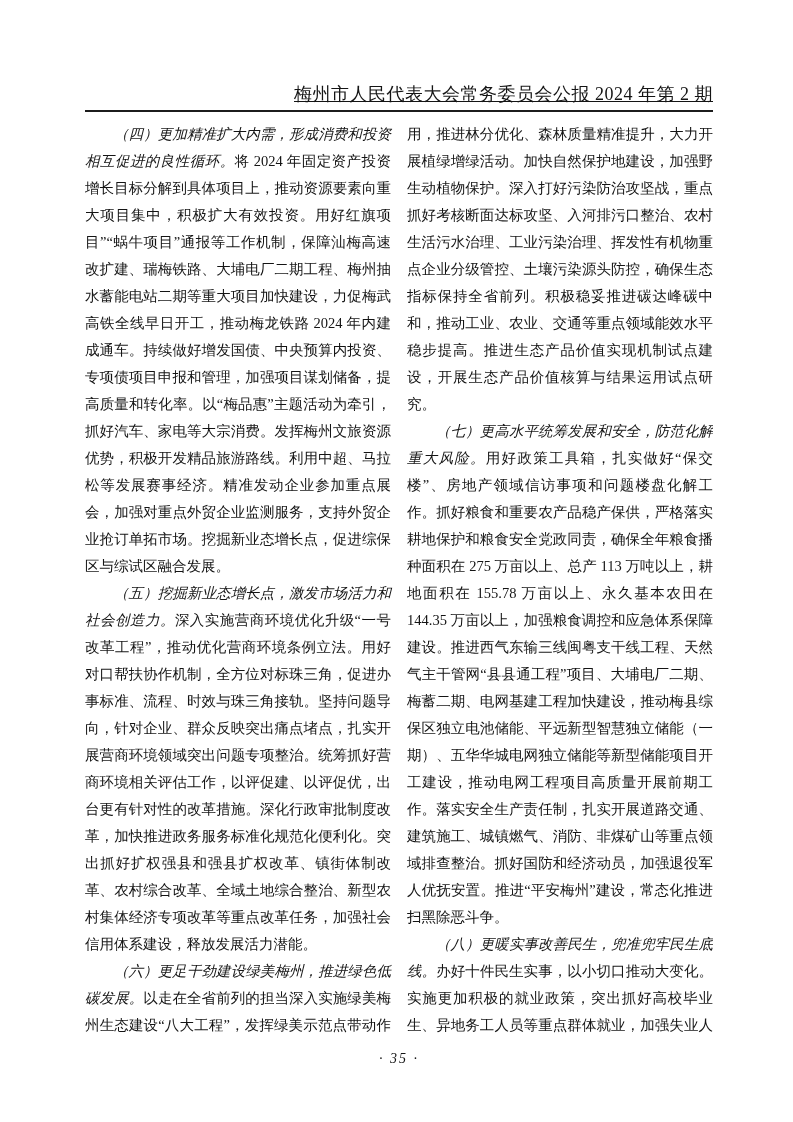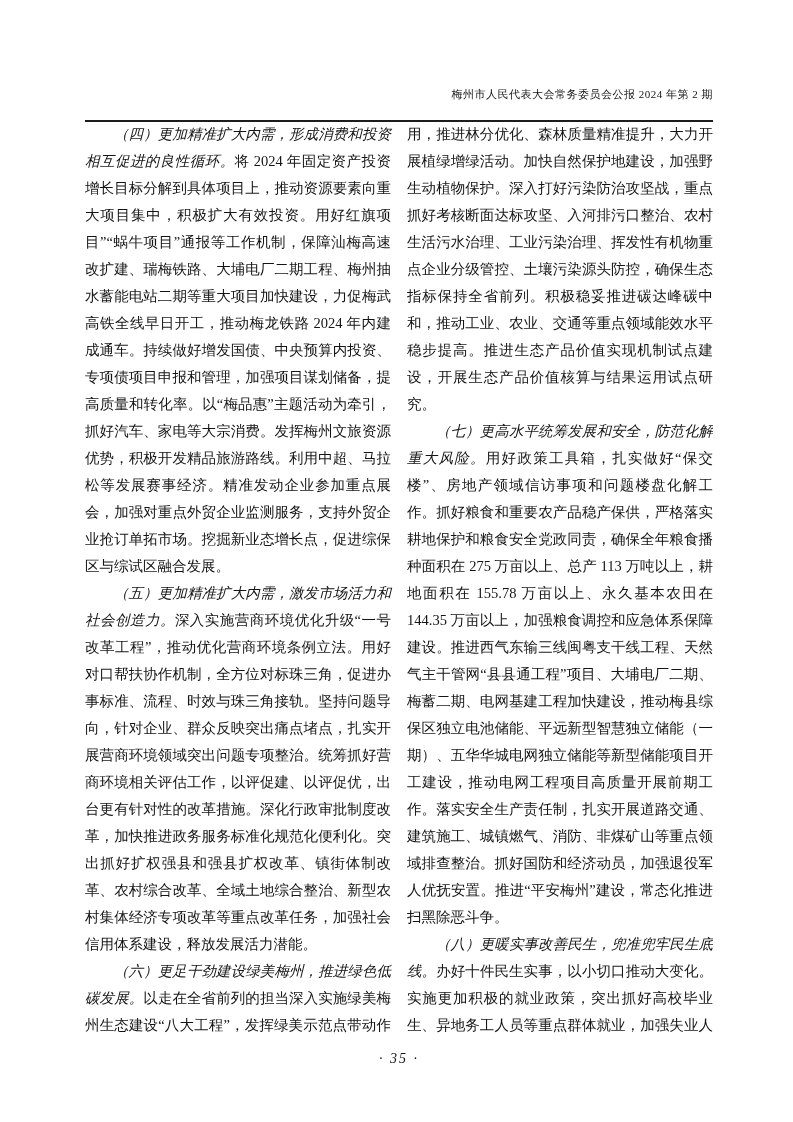--- a/index.html
+++ b/index.html
@@ -15,25 +15,26 @@
     overflow: hidden;
     font-family: "Liberation Serif", "DejaVu Serif", serif;
     color: #141414;
   }
   .running-header {
     position: absolute;
     top: 84px;
     left: 85px;
     width: 628px;
     text-align: right;
-    font-size: 11px;
+    font-size: 18px;
     letter-spacing: 0.5px;
     line-height: 20px;
-    padding-bottom: 16px;
+    padding-bottom: 6px;
     border-bottom: 2px solid #1c1c1c;
+    text-decoration: underline;
   }
   .body-columns {
     position: absolute;
     top: 121px;
     left: 85px;
     width: 628px;
     height: 921px;
     column-count: 2;
     column-gap: 16px;
     column-fill: auto;
@@ -65,21 +66,21 @@
 </head>
 <body>
 
 <div class="page">
 
   <div class="running-header">梅州市人民代表大会常务委员会公报  2024 年第 2 期</div>
 
   <div class="body-columns">
     <p><span class="lead">（四）更加精准扩大内需，形成消费和投资相互促进的良性循环。</span><span>将 2024 年固定资产投资增长目标分解到具体项目上，推动资源要素向重大项目集中，积极扩大有效投资。用好红旗项目”“蜗牛项目”通报等工作机制，保障汕梅高速改扩建、瑞梅铁路、大埔电厂二期工程、梅州抽水蓄能电站二期等重大项目加快建设，力促梅武高铁全线早日开工，推动梅龙铁路 2024 年内建成通车。持续做好增发国债、中央预算内投资、专项债项目申报和管理，加强项目谋划储备，提高质量和转化率。以“梅品惠”主题活动为牵引，抓好汽车、家电等大宗消费。发挥梅州文旅资源优势，积极开发精品旅游路线。利用中超、马拉松等发展赛事经济。精准发动企业参加重点展会，加强对重点外贸企业监测服务，支持外贸企业抢订单拓市场。挖掘新业态增长点，促进综保区与综试区融合发展。</span></p>
 
-    <p><span class="lead">（五）更加精准扩大内需，激发市场活力和社会创造力。</span><span>深入实施营商环境优化升级“一号改革工程”，推动优化营商环境条例立法。用好对口帮扶协作机制，全方位对标珠三角，促进办事标准、流程、时效与珠三角接轨。坚持问题导向，针对企业、群众反映突出痛点堵点，扎实开展营商环境领域突出问题专项整治。统筹抓好营商环境相关评估工作，以评促建、以评促优，出台更有针对性的改革措施。深化行政审批制度改革，加快推进政务服务标准化规范化便利化。突出抓好扩权强县和强县扩权改革、镇街体制改革、农村综合改革、全域土地综合整治、新型农村集体经济专项改革等重点改革任务，加强社会信用体系建设，释放发展活力潜能。</span></p>
+    <p><span class="lead">（五）挖掘新业态增长点，激发市场活力和社会创造力。</span><span>深入实施营商环境优化升级“一号改革工程”，推动优化营商环境条例立法。用好对口帮扶协作机制，全方位对标珠三角，促进办事标准、流程、时效与珠三角接轨。坚持问题导向，针对企业、群众反映突出痛点堵点，扎实开展营商环境领域突出问题专项整治。统筹抓好营商环境相关评估工作，以评促建、以评促优，出台更有针对性的改革措施。深化行政审批制度改革，加快推进政务服务标准化规范化便利化。突出抓好扩权强县和强县扩权改革、镇街体制改革、农村综合改革、全域土地综合整治、新型农村集体经济专项改革等重点改革任务，加强社会信用体系建设，释放发展活力潜能。</span></p>
 
     <p><span class="lead">（六）更足干劲建设绿美梅州，推进绿色低碳发展。</span><span>以走在全省前列的担当深入实施绿美梅州生态建设“八大工程”，发挥绿美示范点带动作用，推进林分优化、森林质量精准提升，大力开展植绿增绿活动。加快自然保护地建设，加强野生动植物保护。深入打好污染防治攻坚战，重点抓好考核断面达标攻坚、入河排污口整治、农村生活污水治理、工业污染治理、挥发性有机物重点企业分级管控、土壤污染源头防控，确保生态指标保持全省前列。积极稳妥推进碳达峰碳中和，推动工业、农业、交通等重点领域能效水平稳步提高。推进生态产品价值实现机制试点建设，开展生态产品价值核算与结果运用试点研究。</span></p>
 
     <p><span class="lead">（七）更高水平统筹发展和安全，防范化解重大风险。</span><span>用好政策工具箱，扎实做好“保交楼”、房地产领域信访事项和问题楼盘化解工作。抓好粮食和重要农产品稳产保供，严格落实耕地保护和粮食安全党政同责，确保全年粮食播种面积在 275 万亩以上、总产 113 万吨以上，耕地面积在 155.78 万亩以上、永久基本农田在 144.35 万亩以上，加强粮食调控和应急体系保障建设。推进西气东输三线闽粤支干线工程、天然气主干管网“县县通工程”项目、大埔电厂二期、梅蓄二期、电网基建工程加快建设，推动梅县综保区独立电池储能、平远新型智慧独立储能（一期）、五华华城电网独立储能等新型储能项目开工建设，推动电网工程项目高质量开展前期工作。落实安全生产责任制，扎实开展道路交通、建筑施工、城镇燃气、消防、非煤矿山等重点领域排查整治。抓好国防和经济动员，加强退役军人优抚安置。推进“平安梅州”建设，常态化推进扫黑除恶斗争。</span></p>
 
     <p><span class="lead">（八）更暖实事改善民生，兜准兜牢民生底线。</span><span>办好十件民生实事，以小切口推动大变化。实施更加积极的就业政策，突出抓好高校毕业生、异地务工人员等重点群体就业，加强失业人员保障。完善劳动关系矛盾调处机制，深入实施根治欠薪专项行动。大力实施社保扩面征缴，推进医</span></p>
   </div>
 
   <div class="page-footer">· 35 ·</div>
 

